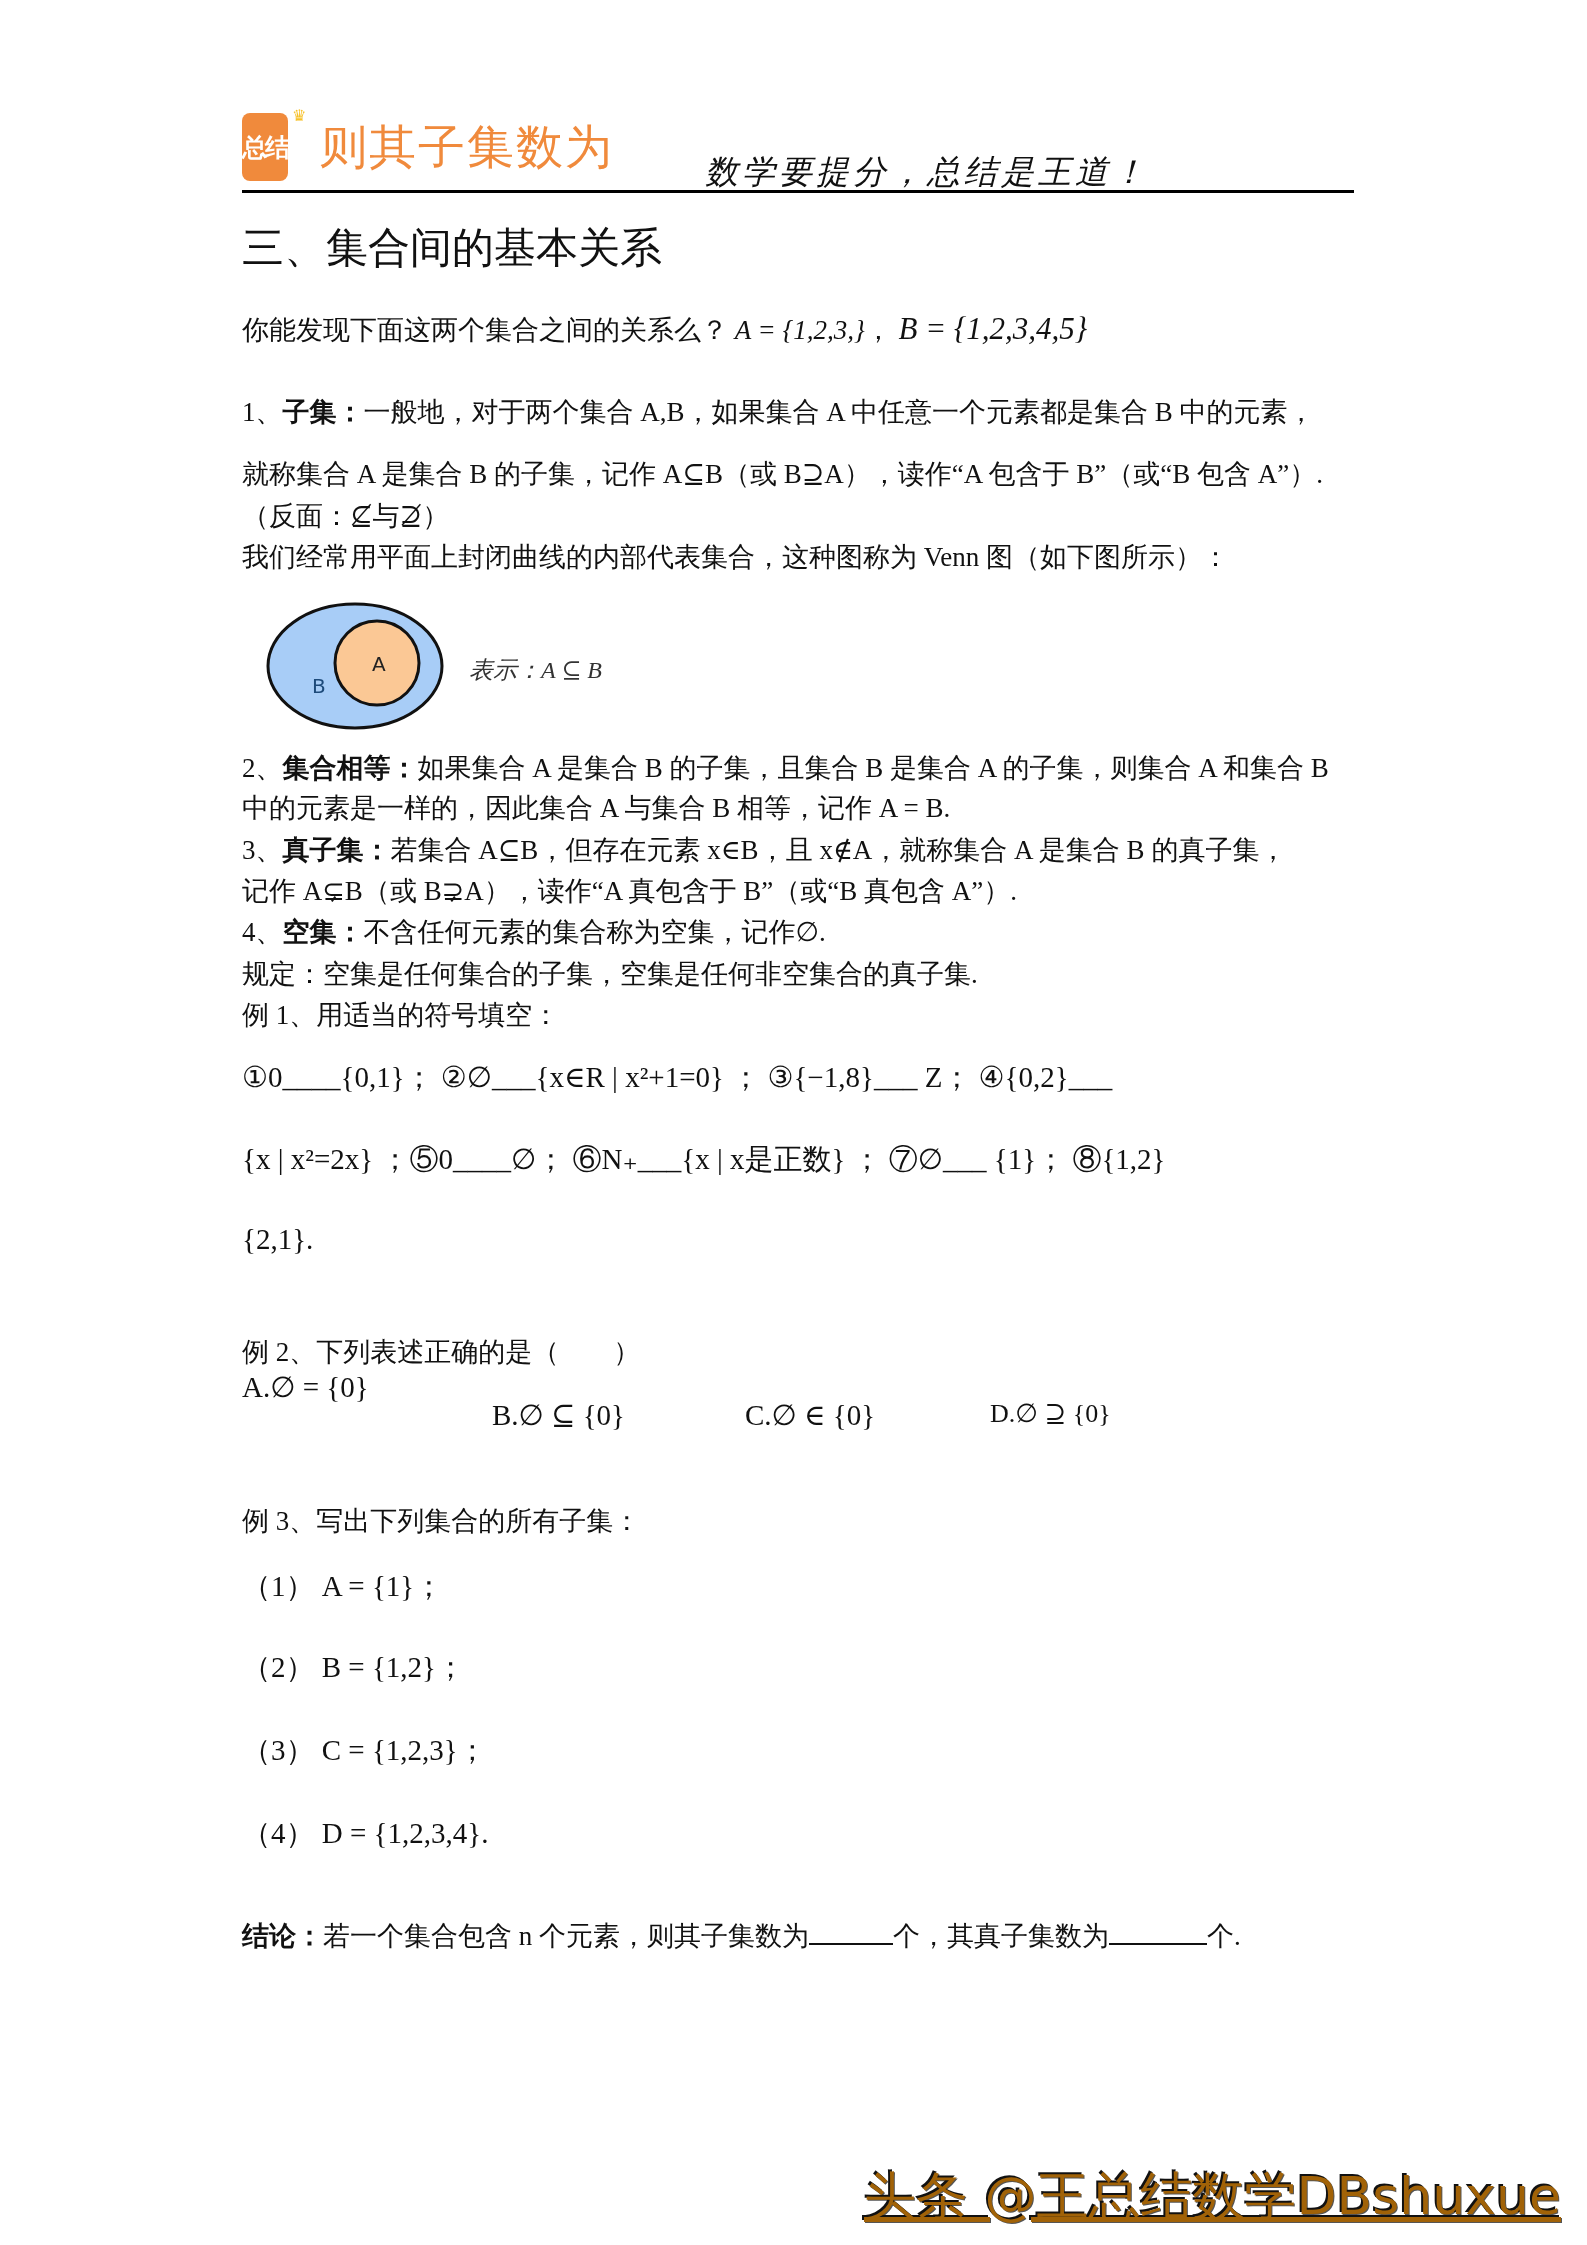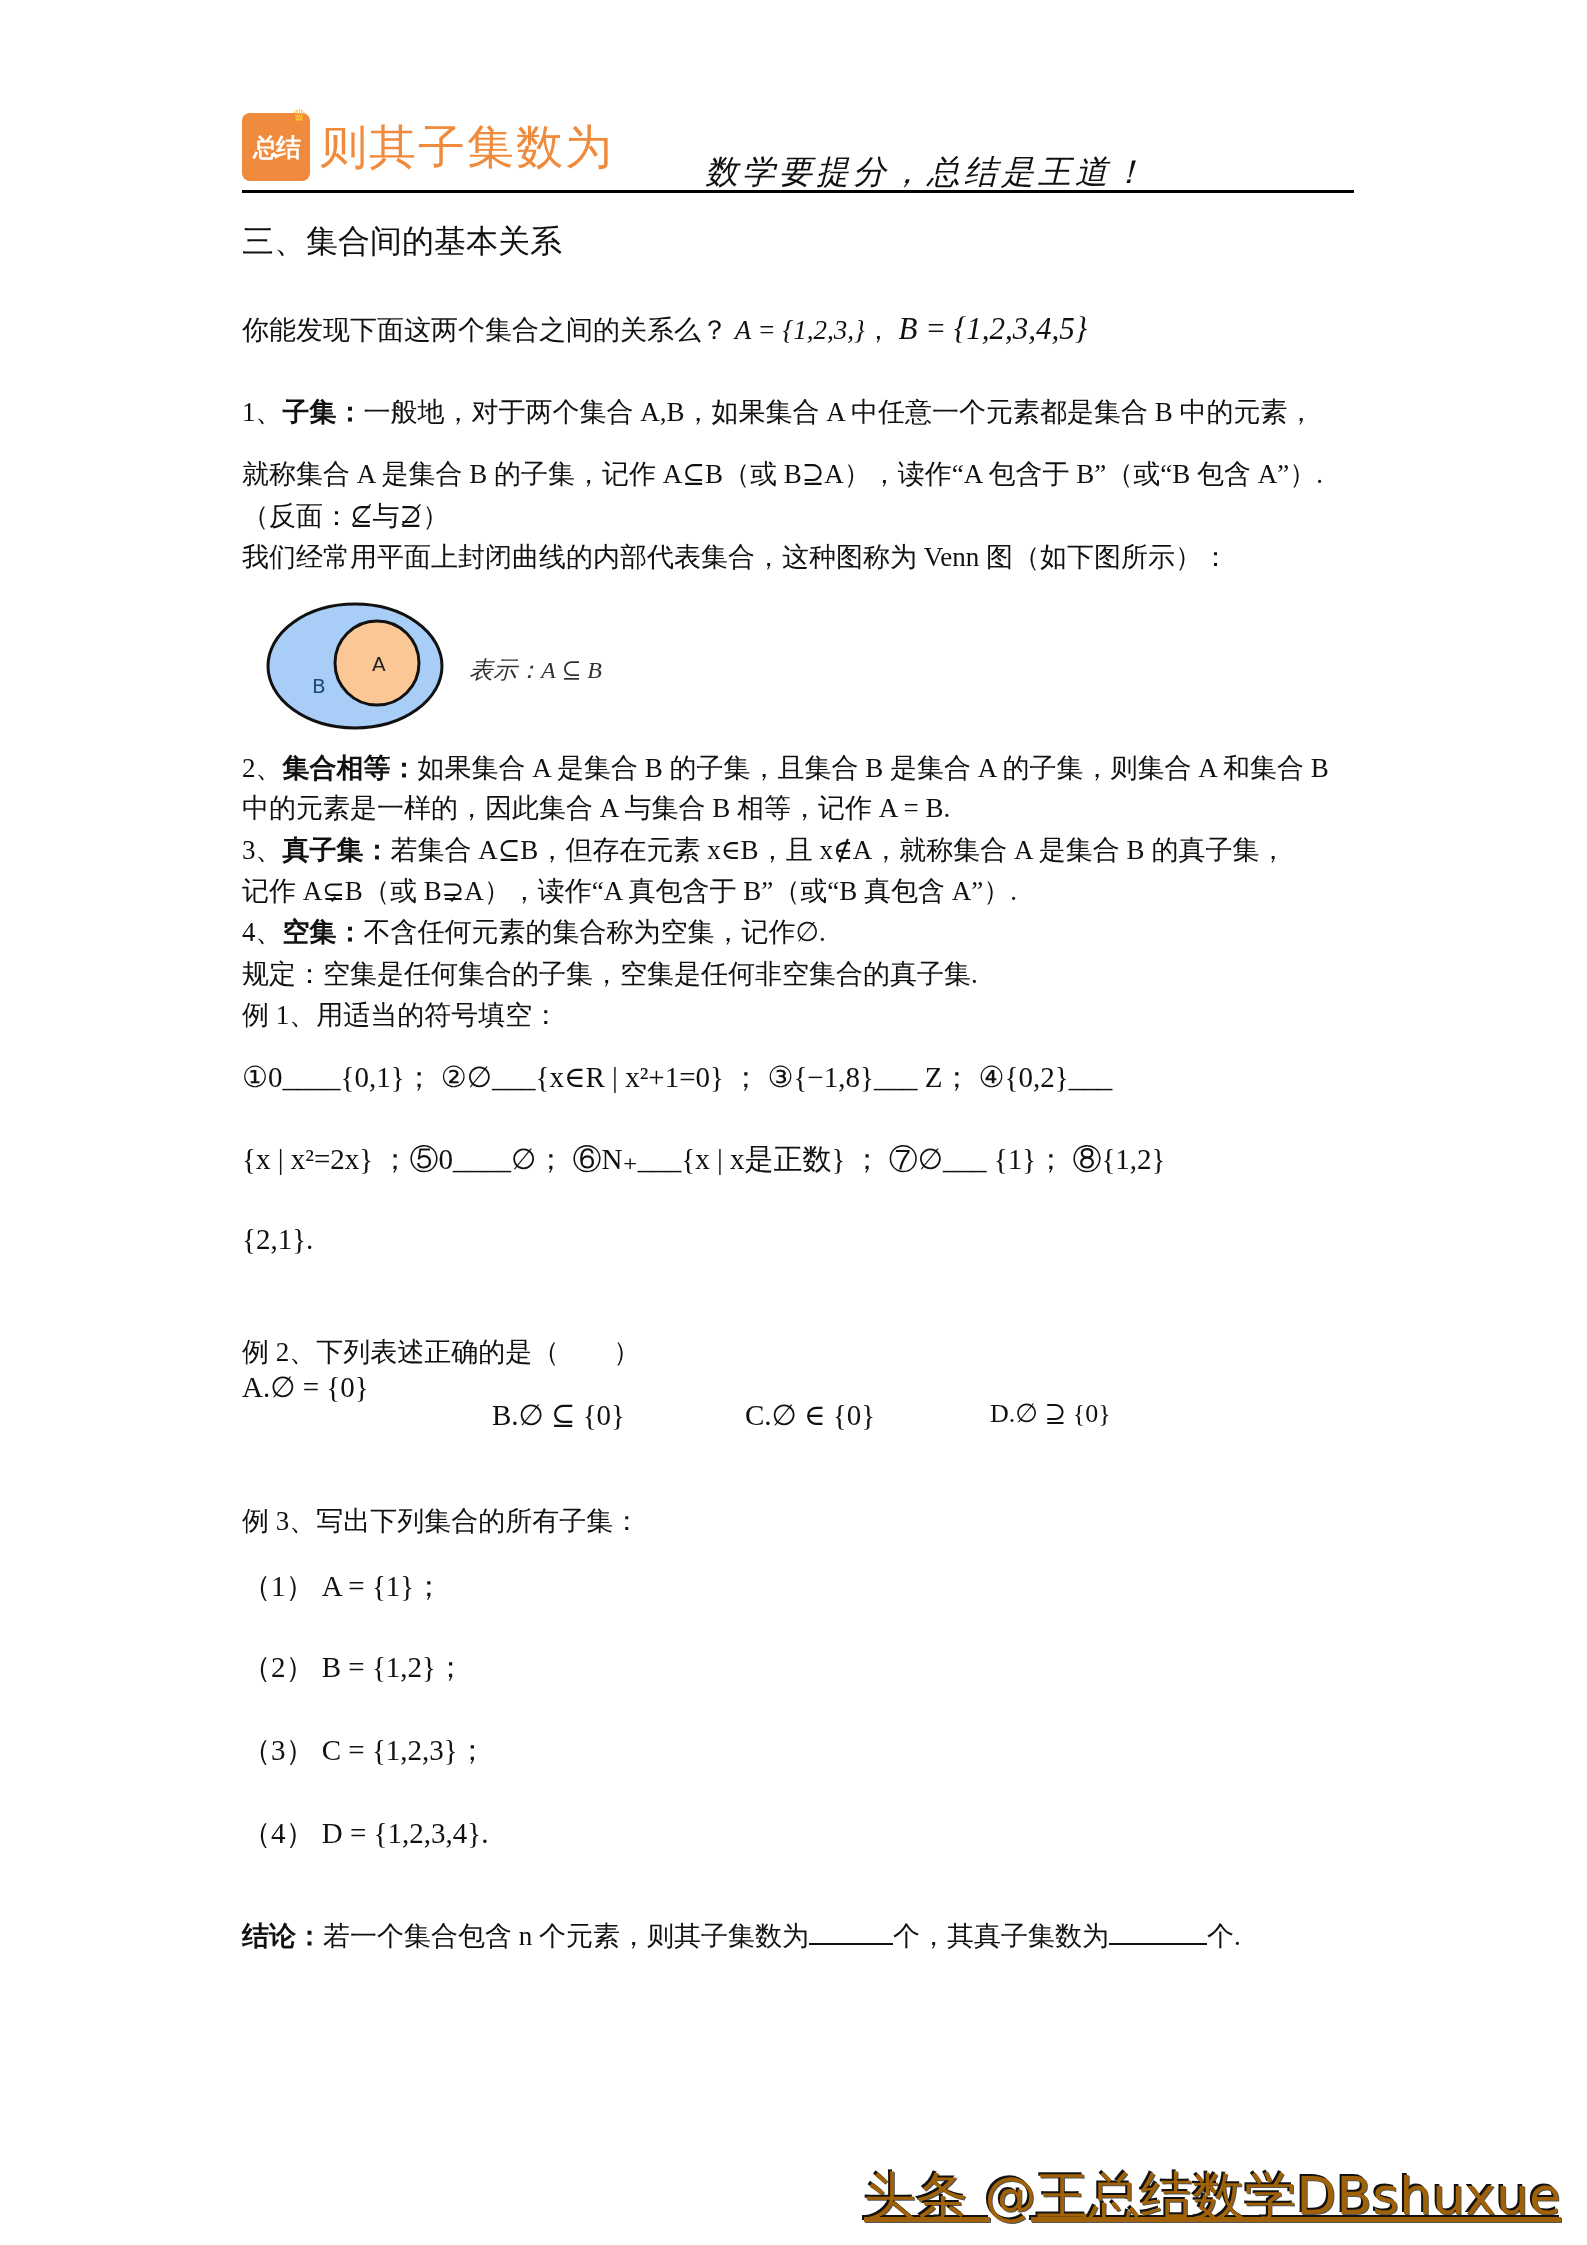--- a/index.html
+++ b/index.html
@@ -5,29 +5,29 @@
   html, body { margin: 0; padding: 0; background: #ffffff; }
   body { width: 1587px; height: 2245px; position: relative; overflow: hidden;
          font-family: "Liberation Serif", "DejaVu Serif", serif; color: #111; }
   .abs { position: absolute; }
   .line { position: absolute; left: 242px; font-size: 27px; white-space: nowrap; line-height: 1.2; }
   .m { font-style: italic; font-family: "Liberation Serif", serif; }
   .b { font-weight: bold; margin-top: 16px; }
   .blank { display: inline-block; border-bottom: 2px solid #111; height: 22px; vertical-align: baseline; }
 
   
-  .logo-box { left: 242px; top: 113px; width: 68px; height: 68px; background: #f08a3c; border-radius: 8px;
+  .logo-box { left: 242px; top: 113px; width: 46px; height: 68px; background: #f08a3c; border-radius: 8px;
               color: #fff; font-family: "DejaVu Sans", sans-serif; font-weight: bold; font-size: 25px;
               display: flex; align-items: center; justify-content: center; letter-spacing: -2px; }
   .logo-crown { left: 292px; top: 106px; color: #f7c22b; font-size: 16px; font-family: "DejaVu Sans", sans-serif; }
   .logo-text { left: 320px; top: 116px; color: #f08a3c; font-family: "DejaVu Sans", sans-serif; font-size: 47px; letter-spacing: 2px; }
   .slogan { left: 705px; top: 150px; font-size: 33px; font-family: "DejaVu Serif", serif; letter-spacing: 4px; font-style: italic; }
   .header-rule { left: 242px; top: 190px; width: 1112px; height: 3px; background: #000; }
 
-  .title { left: 242px; top: 220px; font-size: 32px; font-family: "DejaVu Serif", serif; text-align: right; }
+  .title { left: 242px; top: 220px; font-size: 42px; font-family: "DejaVu Serif", serif; text-align: right; }
 
   
   .venn { left: 262px; top: 598px; }
   .venn-caption { left: 452px; top: 654px; font-size: 24px; color: #333; font-style: italic; margin-left: 17px; }
 
   .watermark { right: 26px; top: 2162px; font-size: 52px; font-family: "DejaVu Sans", sans-serif; color: #a16207;
                text-shadow: -2px -2px 0 #111, 1px 1px 0 #555; text-decoration: underline; }
 </style>
 </head>
 <body>

